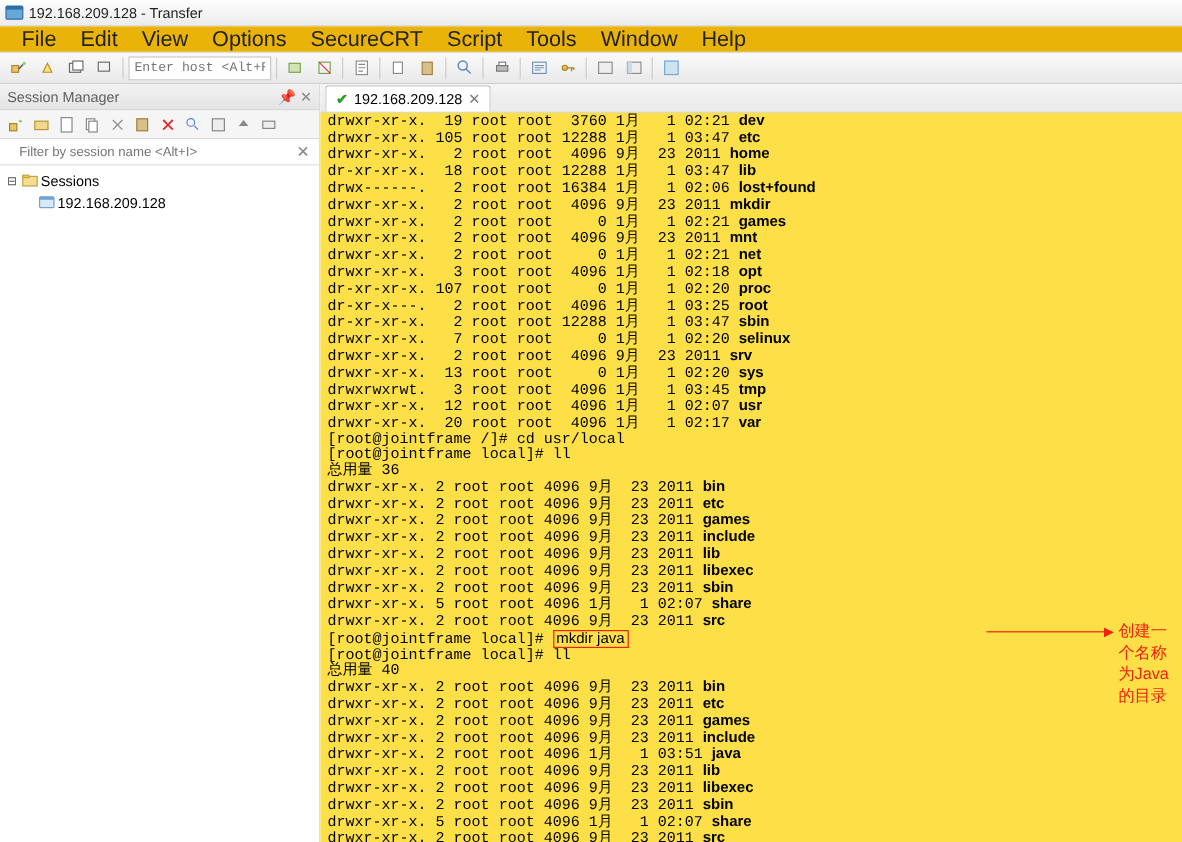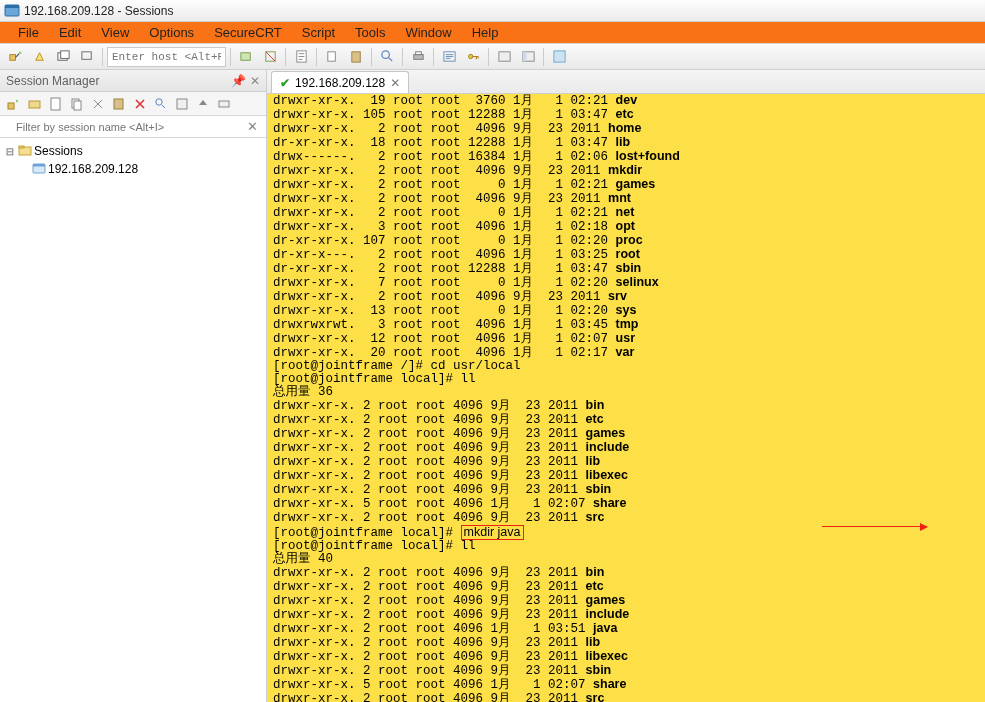--- a/index.html
+++ b/index.html
@@ -3,21 +3,21 @@
 <meta charset="utf-8">
 <style>
 * { margin:0; padding:0; box-sizing:border-box; font-family:"Microsoft YaHei",Tahoma,sans-serif; }
 body { width:985px; height:702px; background:#fff; position:relative; overflow:hidden; }
 
 
 .titlebar { height:22px; background:linear-gradient(#fdfdfd,#ececec); border-bottom:1px solid #d0d0d0; display:flex; align-items:center; padding:0 4px; font-size:12px; color:#222; }
 .titlebar .tb-icon { width:16px; height:16px; margin-right:4px; display:inline-flex; align-items:center; justify-content:center; }
 
 
-.menubar { height:22px; background:#f97316; border-bottom:1px solid #d6d6d6; display:flex; align-items:center; padding:0 8px; font-size:13px; color:#222; }
+.menubar { height:22px; background:#eab308; border-bottom:1px solid #d6d6d6; display:flex; align-items:center; padding:0 8px; font-size:18px; color:#222; }
 .menubar span { padding:0 10px; cursor:default; }
 
 
 .toolbar { height:26px; background:linear-gradient(#fafafa,#e9e9e9); border-bottom:1px solid #cfcfcf; display:flex; align-items:center; padding:0 4px; gap:2px; }
 .toolbar .tbtn { width:22px; height:22px; display:inline-flex; align-items:center; justify-content:center; border:1px solid transparent; border-radius:2px; font-size:12px; color:#555; }
 .toolbar .tbtn svg { width:15px; height:15px; }
 .toolbar .sep { width:1px; height:18px; background:#ccc; margin:0 2px; }
 .toolbar .host-inp { width:119px; height:20px; border:1px solid #c9c9c9; font-size:11px; color:#888; padding:0 4px; background:#fff;font-family:Liberation Mono, monospace; }
 
 
@@ -64,21 +64,21 @@
 </head>
 <body>
 
 <div class="titlebar">
   <span class="tb-icon">
     <svg viewBox="0 0 16 16">
         <rect x="1" y="2" width="14" height="11" rx="1" fill="#6aa7d8" stroke="#2c6ea8"></rect>
         <rect x="1" y="2" width="14" height="3" fill="#2c6ea8"></rect>
       </svg>
   </span>
-  <span>192.168.209.128 - Sessions</span>
+  <span>192.168.209.128 - Transfer</span>
 </div>
 
 <div class="menubar">
   <span>File</span>
   <span>Edit</span>
   <span>View</span>
   <span>Options</span>
   <span>SecureCRT</span>
   <span>Script</span>
   <span>Tools</span>
@@ -330,15 +330,16 @@
 drwxr-xr-x. 2 root root 4096 9月  23 2011 <b>games</b>
 drwxr-xr-x. 2 root root 4096 9月  23 2011 <b>include</b>
 drwxr-xr-x. 2 root root 4096 1月   1 03:51 <b>java</b>
 drwxr-xr-x. 2 root root 4096 9月  23 2011 <b>lib</b>
 drwxr-xr-x. 2 root root 4096 9月  23 2011 <b>libexec</b>
 drwxr-xr-x. 2 root root 4096 9月  23 2011 <b>sbin</b>
 drwxr-xr-x. 5 root root 4096 1月   1 02:07 <b>share</b>
 drwxr-xr-x. 2 root root 4096 9月  23 2011 <b>src</b>
 [root@jointframe local]# </div>
       <div class="arrow-line" style="left:555px; top:432px; width:105px;"></div>
+      <div class="anno" style="left:665px; top:423px;">创建一个名称为Java的目录</div>
     </div>
   </div>
 </div>
 
 </body></html>

